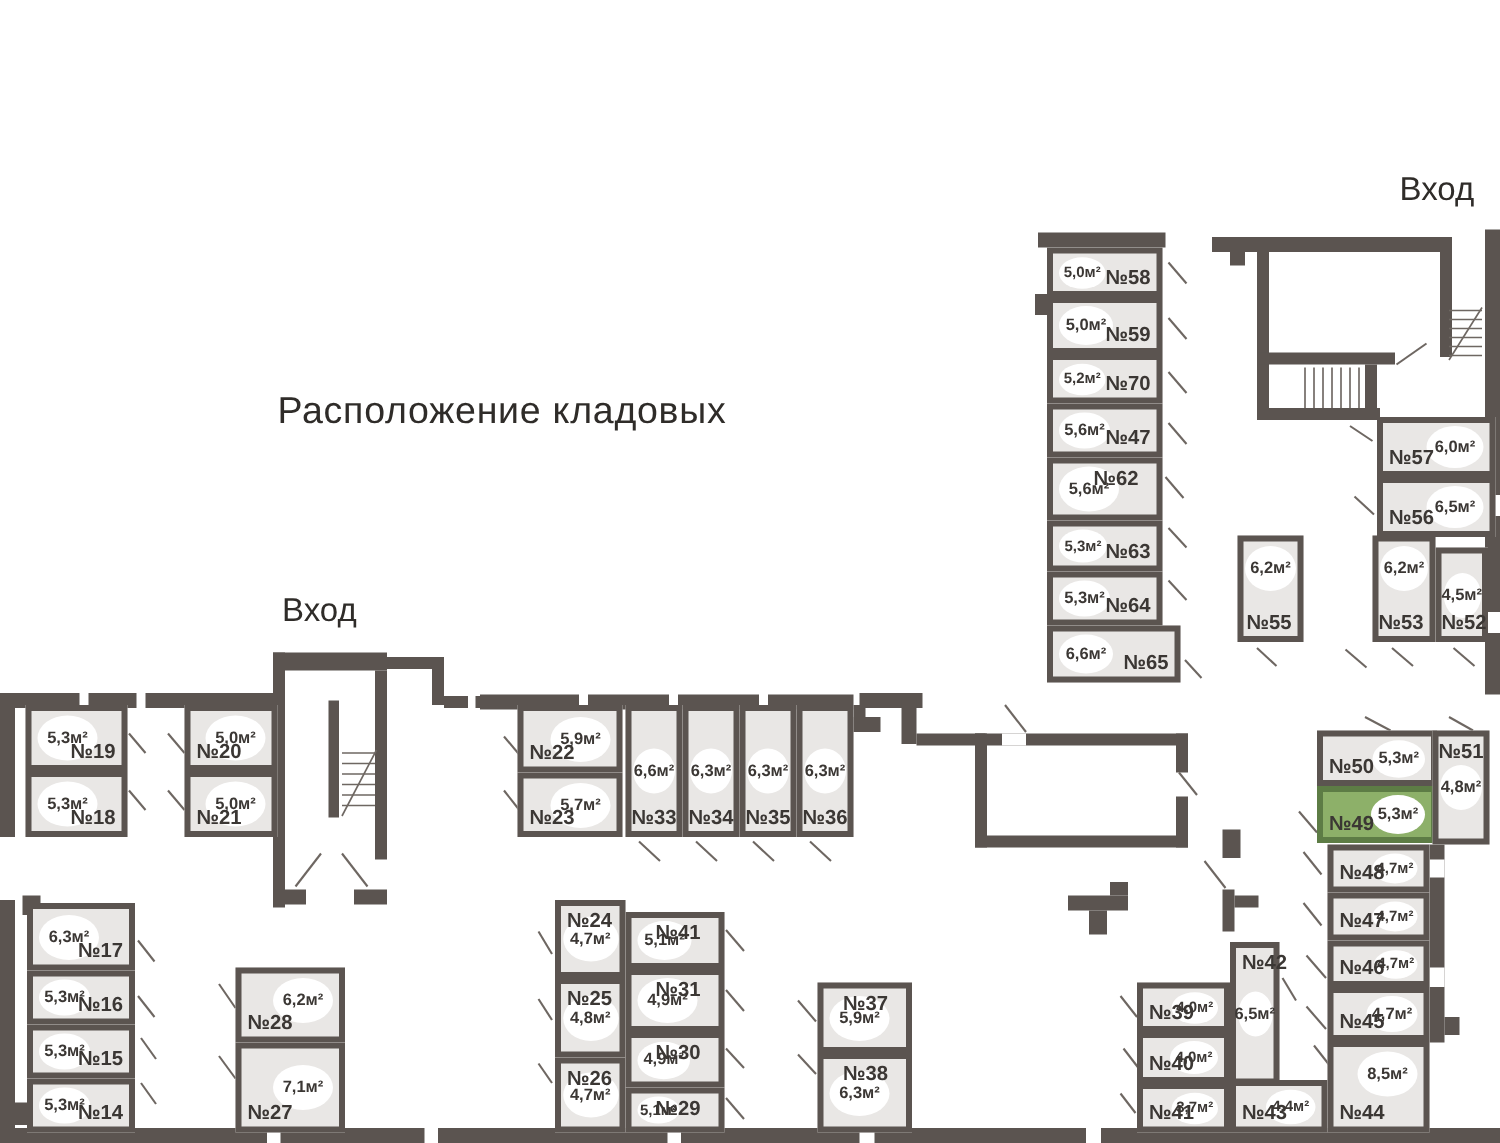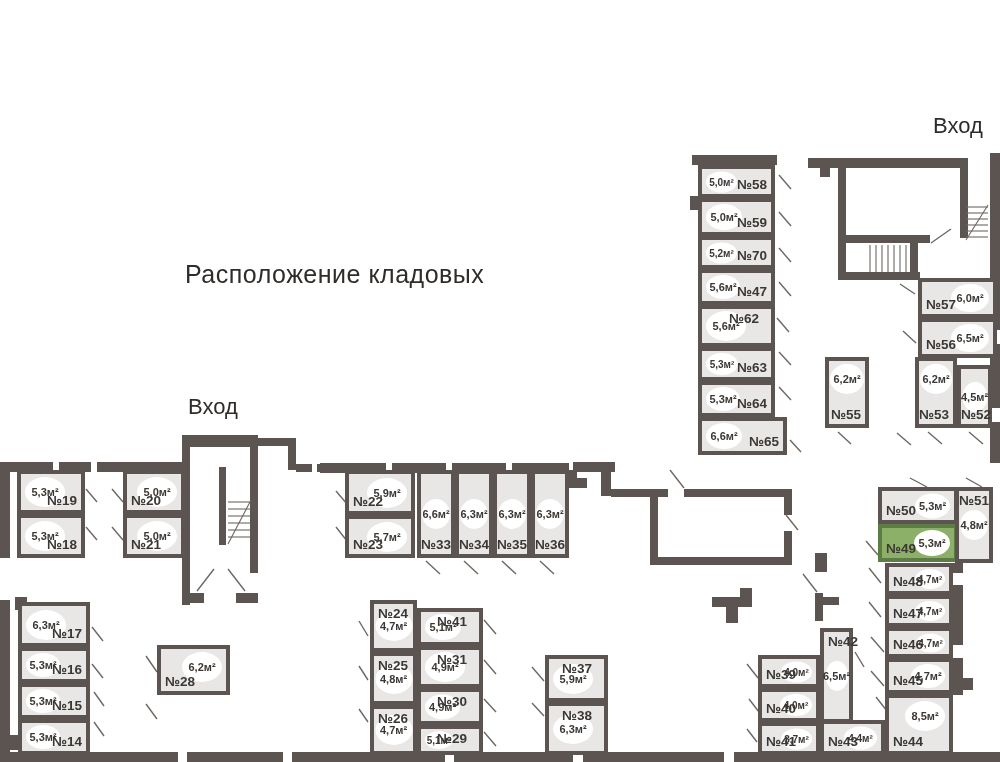--- a/index.html
+++ b/index.html
@@ -258,20 +258,24 @@
         <span class="num n-tl">№24</span>
       </div>
       <div class="room" style="left: 370px; top: 652px; width: 47px; height: 53px;">
         <span class="badge b-c" style="width: 37px; height: 30px; font-size: 11px;">4,8м²</span>
         <span class="num n-tl">№25</span>
       </div>
       <div class="room" style="left: 370px; top: 705px; width: 47px; height: 50px;">
         <span class="badge b-c" style="width: 37px; height: 30px; font-size: 11px;">4,7м²</span>
         <span class="num n-tl">№26</span>
       </div>
+      <div class="room" style="left: 157px; top: 695px; width: 73px; height: 60px;">
+        <span class="badge b-cr" style="width: 40px; height: 30px; font-size: 11px;">7,1м²</span>
+        <span class="num n-bl">№27</span>
+      </div>
       <div class="room" style="left: 157px; top: 645px; width: 73px; height: 50px;">
         <span class="badge b-tr" style="width: 40px; height: 30px; font-size: 11px;">6,2м²</span>
         <span class="num n-bl">№28</span>
       </div>
       <div class="room" style="left: 417px; top: 725px; width: 66px; height: 30px;">
         <span class="badge b-cl" style="width: 28px; height: 18px; font-size: 10px;">5,1м²</span>
         <span class="num n-tr">№29</span>
       </div>
       <div class="room" style="left: 417px; top: 688px; width: 66px; height: 37px;">
         <span class="badge b-cl" style="width: 35px; height: 25px; font-size: 11px;">4,9м²</span>

